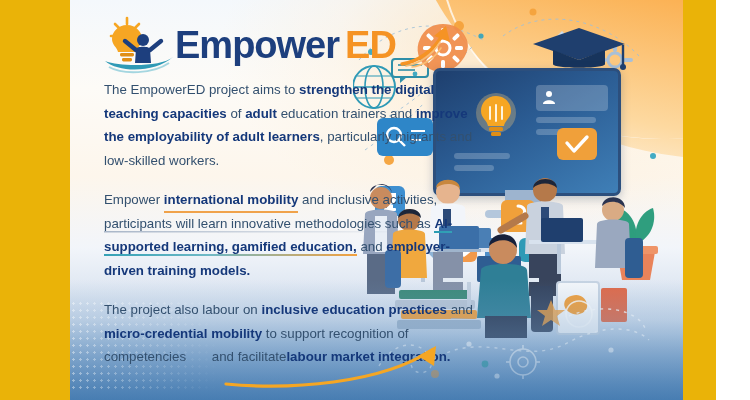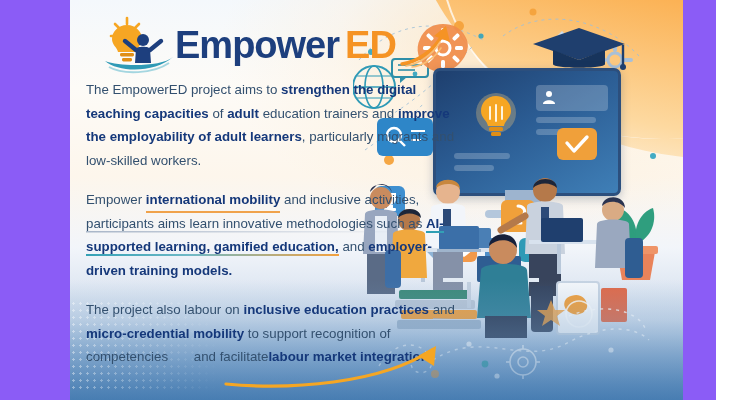--- a/index.html
+++ b/index.html
@@ -1,18 +1,18 @@
 <!DOCTYPE html>
 <html><head>
 <meta charset="utf-8">
 <style>
   html,body{margin:0;padding:0;background:#ffffff;}
   body{width:750px;height:400px;overflow:hidden;font-family:"Liberation Sans",sans-serif;}
 
-  #poster{position:relative;width:716px;height:400px;background:#8b5cf6;}
+  #poster{position:relative;width:716px;height:400px;background:#eab308;}
 
   
   .card{
     position:absolute;left:70px;top:0;width:613px;height:400px;overflow:hidden;
     background:
       radial-gradient(ellipse 420px 260px at 74% 12%, rgba(255,224,178,.75) 0%, rgba(255,236,210,.30) 45%, rgba(255,255,255,0) 72%),
       linear-gradient(180deg,#f4f8fc 0%, #fdfbf7 22%, #fdf6ec 44%, #f2f5fa 62%, #cfdcec 80%, #7fa6cd 93%, #4b83b8 100%);
   }
 
   
@@ -34,21 +34,21 @@
 
   
   .logo{position:absolute;left:33px;top:14px;display:flex;align-items:center;height:62px;}
   .logo-mark{position:relative;width:74px;height:60px;}
   .logo-word{font-size:38px;font-weight:bold;letter-spacing:-1px;line-height:1;margin-left:-2px;}
   .w-empower{color:#1d3f7e;}
   .w-ed{color:#f59324;margin-left:6px;}
   .logo-arrow{position:relative;width:56px;height:46px;margin-left:4px;}
 
   
-  .copy{position:absolute;left:16px;top:78px;width:372px;color:#33506f;
+  .copy{position:absolute;left:34px;top:78px;width:372px;color:#33506f;
         font-size:13.3px;line-height:23.5px;}
   .para{margin:0 0 16px 0;}
   .para:last-child{margin-bottom:0;}
   .para b{color:#15387a;font-weight:bold;}
   .p3{padding-left:0px;}
   .p3 .l3{display:inline-block;padding-left:22px;}
 
   .ul-orange{border-bottom:2px solid #f0a24a;padding-bottom:4px;}
   .ul-grad{border-bottom:0;background-image:linear-gradient(90deg,#2a9db3 0%,#6fb9c6 45%,#f3a13f 100%);
            background-size:100% 2px;background-repeat:no-repeat;background-position:0 100%;padding-bottom:2px;}
@@ -378,21 +378,21 @@
 
       <p class="para">
         <span>The EmpowerED project aims to </span><b>strengthen the</b>
         <b>digital teaching capacities</b><span> of </span><b>adult</b><span> education</span>
         <span>trainers and </span><b>improve the employability of adult</b>
         <b>learners</b><span>, particularly migrants and low-skilled workers.</span>
       </p>
 
       <p class="para">
         <span>Empower </span><b class="ul-orange">international mobility</b><span> and inclusive activities,</span>
-        <span class="ul-grey">participants aims learn innovative methodologies such</span>
+        <span class="ul-grey">participants will learn innovative methodologies such</span>
         <span>as </span><b class="ul-grad">AI-supported learning, gamified education,</b>
         <span>and </span><b>employer-driven training models.</b>
       </p>
 
       <p class="para p3">
         <span>The project also labour on </span><b>inclusive education practices</b>
         <span class="ul-grey">and </span><b>micro-credential mobility</b><span> to support recognition of competencies</span>
         <span class="l3">and facilitate </span><b>labour market integration.</b>
       </p>
     </div>

